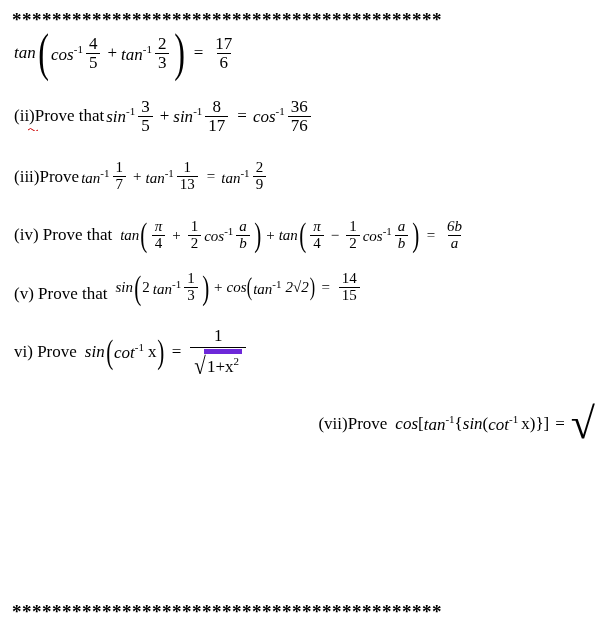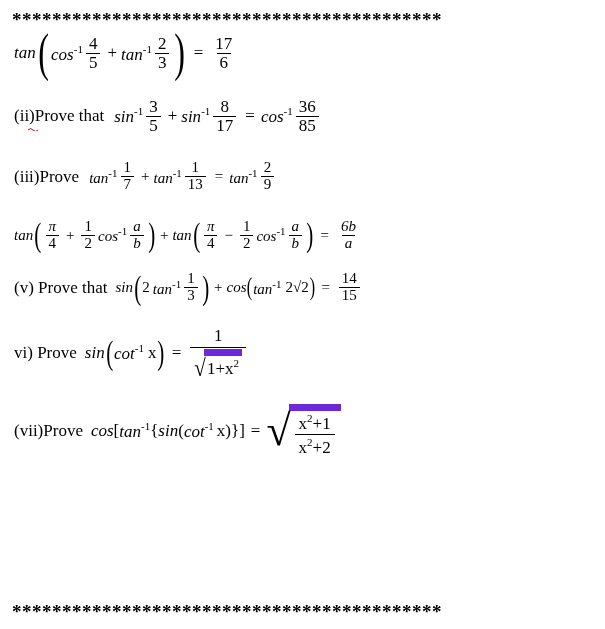--- a/index.html
+++ b/index.html
@@ -29,21 +29,21 @@
     font-size:18px;
     margin:2px 0 18px 2px;
   }
 
   .item{
     display:flex;
     align-items:center;
     margin:0 0 10px 2px;
     font-size:17px;
   }
-  .lead{white-space:nowrap;margin-right:10px;}
+  .lead{white-space:nowrap;margin-right:2px;}
   .lead.sp{margin-right:8px;}
 
   
   .math{display:flex;align-items:center;font-size:17px;}
   .mi{font-style:italic;}
   .frac{
     display:inline-flex;
     flex-direction:column;
     align-items:center;
     justify-content:center;
@@ -71,21 +71,21 @@
   .eq{margin:0 6px;}
 
   .sqrt{display:inline-flex;align-items:stretch;}
   .sqrt .radical{
     font-size:21px;
     line-height:1;
     margin-right:-2px;
     align-self:flex-end;
     transform:scaleY(1.15);
   }
-  .sqrt .radicand{border-top:7px solid #6d28d9;padding:1px 3px 0 3px;}
+  .sqrt .radicand{border-top:5px solid #6d28d9;padding:1px 3px 0 3px;}
   .sqrt.big .radical{font-size:44px;transform:scaleY(1.0);align-self:center;}
 
   .stack-frac{
     display:inline-flex;flex-direction:column;align-items:center;margin:0 3px;
   }
   .stack-frac .num{padding:0 4px 1px 4px;}
   .stack-frac .den{padding:1px 4px 0 4px;border-top:1px solid #000;}
 
   .redmark{position:absolute;left:28px;top:127px;width:9px;height:3px;}
   .redmark svg{display:block;}
@@ -145,21 +145,21 @@
       <span class="frac">
         <span class="num">8</span>
         <span class="den">17</span>
       </span>
       <span class="eq">=</span>
       <span class="nowrap">
         <span class="mi">cos</span><sup class="inv">-1</sup>
       </span>
       <span class="frac">
         <span class="num">36</span>
-        <span class="den">85</span>
+        <span class="den">76</span>
       </span>
     </span>
   </div>
 
   <div class="item" style="margin-bottom:26px;">
     <span class="lead">(iii)Prove</span>
     <span class="math" style="font-size:15px;">
       <span class="nowrap">
         <span class="mi">tan</span><sup class="inv">-1</sup>
       </span>
@@ -180,20 +180,21 @@
         <span class="mi">tan</span><sup class="inv">-1</sup>
       </span>
       <span class="frac">
         <span class="num">2</span>
         <span class="den">9</span>
       </span>
     </span>
   </div>
 
   <div class="item" style="margin-bottom:20px;">
+    <span class="lead sp">(iv) Prove that</span>
     <span class="math" style="font-size:15px;">
       <span class="mi">tan</span>
       <span class="paren med">(</span>
       <span class="frac">
         <span class="num mi">π</span>
         <span class="den">4</span>
       </span>
       <span class="op">+</span>
       <span class="frac">
         <span class="num">1</span>
@@ -228,42 +229,42 @@
       </span>
       <span class="paren med">)</span>
       <span class="eq">=</span>
       <span class="frac">
         <span class="num mi">6b</span>
         <span class="den mi">a</span>
       </span>
     </span>
   </div>
 
-  <div class="item" style="margin-bottom:22px;">
+  <div class="item" style="margin-bottom:22px;align-items:flex-end;">
     <span class="lead sp">(v) Prove that</span>
     <span class="math" style="font-size:15px;">
       <span class="mi">sin</span>
       <span class="paren med">(</span>
       <span>2</span>
       <span style="width:3px;display:inline-block;"></span>
       <span class="nowrap">
         <span class="mi">tan</span><sup class="inv">-1</sup>
       </span>
       <span class="frac">
         <span class="num">1</span>
         <span class="den">3</span>
       </span>
       <span class="paren med">)</span>
       <span class="op">+</span>
       <span class="mi">cos</span>
       <span class="paren sm">(</span>
       <span class="nowrap">
         <span class="mi">tan</span><sup class="inv">-1</sup>
       </span>
-      <span style="margin-left:4px;">2√2</span>
+      <span style="margin-left:4px;font-style:italic;">2√2</span>
       <span class="paren sm">)</span>
       <span class="eq">=</span>
       <span class="frac">
         <span class="num">14</span>
         <span class="den">15</span>
       </span>
     </span>
   </div>
 
   <div class="item" style="margin-bottom:24px;text-align:right;">
@@ -282,47 +283,41 @@
         <span class="den">
           <span class="sqrt">
             <span class="radical">√</span>
             <span class="radicand"><span>1+x</span><sup style="font-size:11px;">2</sup></span>
           </span>
         </span>
       </span>
     </span>
   </div>
 
-  <div class="item" style="margin-bottom:20px;">
+  <div class="item" style="margin-bottom:20px;justify-content:flex-end;">
     <span class="lead sp">(vii)Prove</span>
     <span class="math">
       <span class="mi">cos</span>
       <span>[</span>
       <span class="nowrap">
         <span class="mi">tan</span><sup class="inv">-1</sup>
       </span>
       <span>{</span>
       <span class="mi">sin</span>
       <span>(</span>
       <span class="nowrap">
         <span class="mi">cot</span><sup class="inv">-1</sup>
       </span>
       <span style="margin-left:3px;">x</span>
       <span>)</span>
       <span>}</span>
       <span>]</span>
       <span class="eq">=</span>
       <span class="sqrt big">
         <span class="radical">√</span>
-        <span class="radicand">
-          <span class="stack-frac">
-            <span class="num"><span>x</span><sup style="font-size:11px;">2</sup><span>+1</span></span>
-            <span class="den"><span>x</span><sup style="font-size:11px;">2</sup><span>+2</span></span>
-          </span>
-        </span>
       </span>
     </span>
   </div>
 
   <div class="redmark">
     <svg width="10" height="4" viewBox="0 0 10 4">
         <path d="M0 3 Q2.5 0 5 3 Q7.5 6 10 3" stroke="#cc0000" stroke-width="1" fill="none"></path>
       </svg>
   </div>
 

